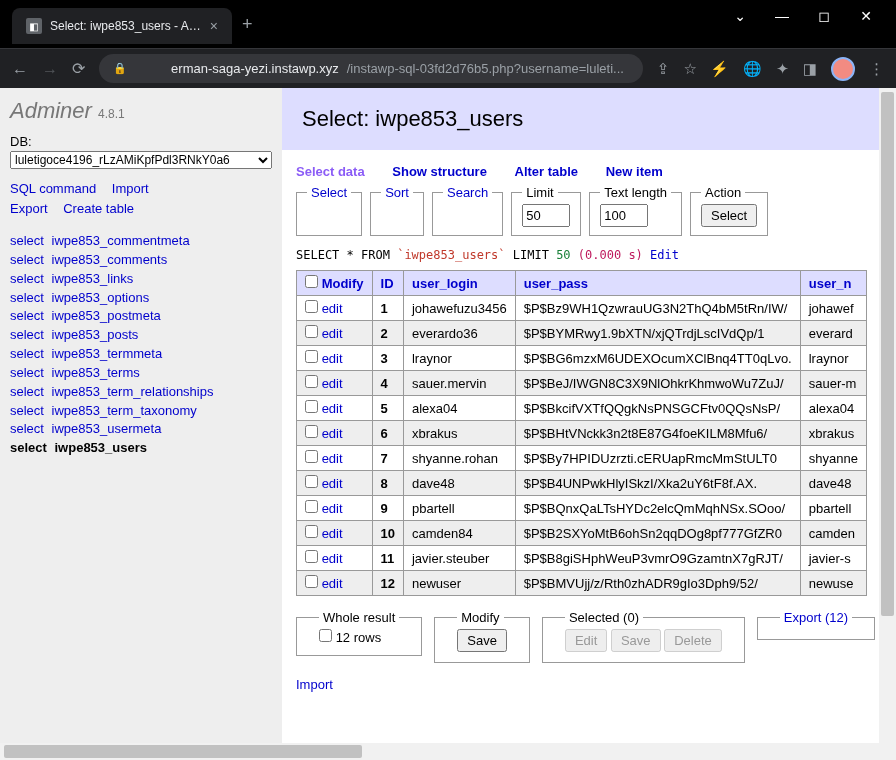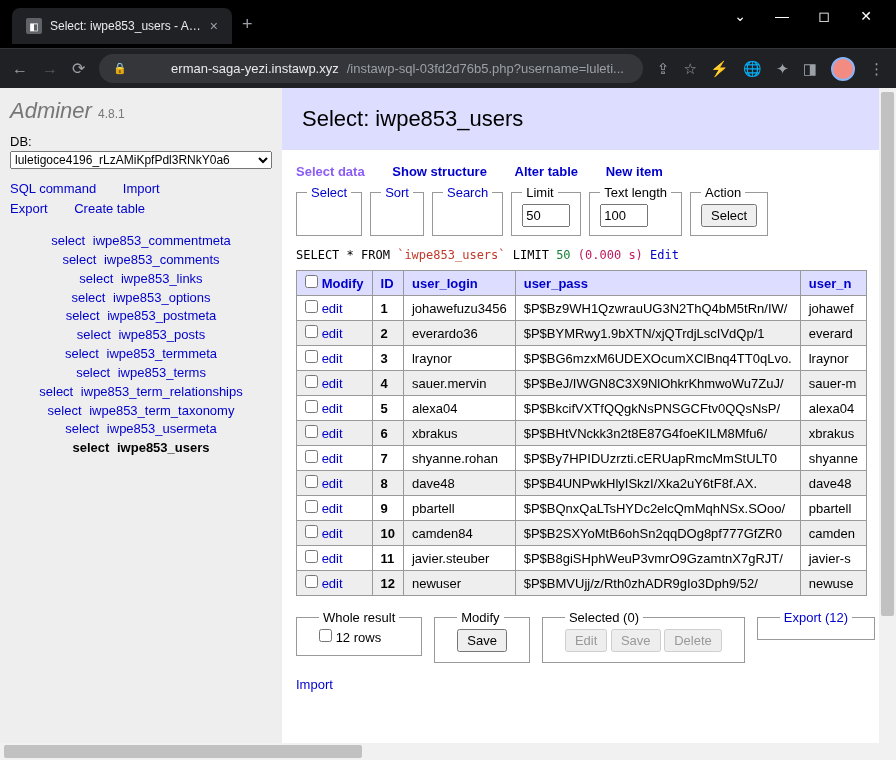--- a/index.html
+++ b/index.html
@@ -21,22 +21,22 @@
 .addr-icons { display: flex; gap: 14px; align-items: center; }
 .ai { color: #9aa0a6; cursor: pointer; font-size: 15px; }
 .profile { width: 24px; height: 24px; border-radius: 50%; background: #f28b82; border: 2px solid #8ab4f8; }
 .viewport { position: absolute; top: 88px; left: 0; right: 0; bottom: 0; background: #fff; display: flex; }
 .sidebar { width: 282px; background: #eee; padding: 10px; overflow-y: auto; font-size: 13px; }
 .logo { font-size: 22px; color: #777; font-style: italic; margin-bottom: 4px; }
 .logo .ver { font-size: 12px; font-style: normal; }
 .db-label { color: #000; margin-top: 10px; }
 .db-select { width: 262px; font-size: 12px; margin-top: 2px; }
 .side-links { margin-top: 10px; }
-.side-links a { color: #00c; text-decoration: none; margin-right: 23px; display: inline-block; line-height: 1.5; }
-.tables { margin-top: 14px; text-align: center; }
+.side-links a { color: #00c; text-decoration: none; margin-right: 12px; display: inline-block; line-height: 1.5; }
+.tables { margin-top: 14px; }
 .tables div { line-height: 1.45; white-space: nowrap; }
 .tables a { color: #00c; text-decoration: none; }
 .tables .sel { margin-right: 4px; }
 .tables .current { font-weight: bold; color: #000; }
 .tables .current a.sel { font-weight: bold; color: #000; }
 .main { flex: 1; overflow: auto; position: relative; }
 .main-inner { min-width: 900px; }
 .h2bar { background: #ddf; padding: 18px 20px; margin-bottom: 14px; }
 .h2bar h2 { font-size: 22px; font-weight: normal; color: #000; }
 .toolbar { padding: 0 14px; }

